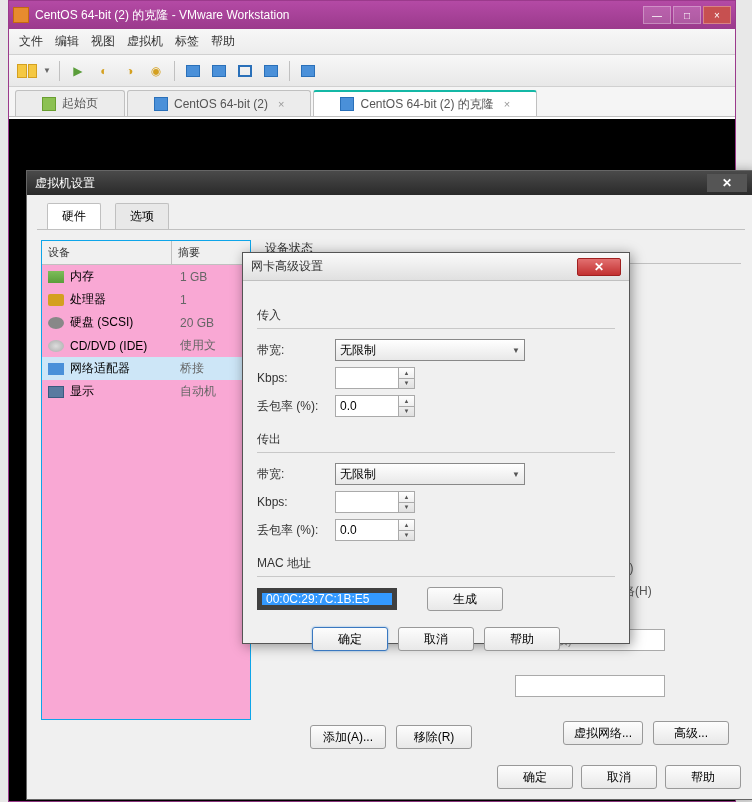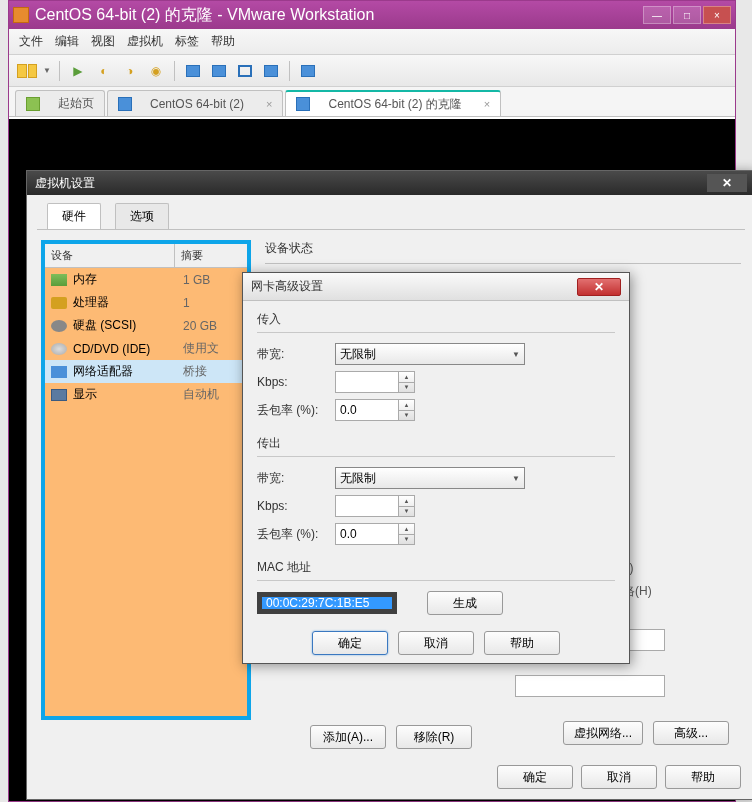--- a/index.html
+++ b/index.html
@@ -2,54 +2,54 @@
 <html><head>
 <meta charset="utf-8">
 <style>
 * { box-sizing: border-box; margin: 0; padding: 0; font-family: "Microsoft YaHei", "Segoe UI", Tahoma, sans-serif; font-size: 12px; }
 body { width: 752px; height: 802px; background: #e8e8e8; position: relative; overflow: hidden; }
 
 
 .main-window { position: absolute; top: 0; left: 8px; width: 728px; height: 802px; background: #fff; border: 1px solid #9b3a8c; }
 .titlebar { height: 28px; background: linear-gradient(#b44aa5, #9b3a8c); display: flex; align-items: center; padding: 0 4px; color: #fff; }
 .titlebar .icon-box { width: 16px; height: 16px; background: #e78b2f; border: 1px solid #c46a10; margin-right: 6px; }
-.titlebar-title { flex: 1; color: #fff; font-size: 16px; }
+.titlebar-title { flex: 1; color: #fff; font-size: 12px; }
 .win-controls { display: flex; gap: 2px; }
 .win-btn { width: 28px; height: 18px; background: rgba(255,255,255,0.15); border: 1px solid rgba(255,255,255,0.3); display: flex; align-items: center; justify-content: center; color: #fff; font-size: 10px; }
 .win-btn.close { background: #c75050; }
 
 .menubar { height: 26px; background: linear-gradient(#f7f7f7, #ececec); border-bottom: 1px solid #d0d0d0; display: flex; align-items: center; padding: 0 10px; gap: 12px; }
 .menubar span { color: #333; }
 
 .toolbar { height: 32px; background: linear-gradient(#f7f7f7, #e8e8e8); border-bottom: 1px solid #d0d0d0; display: flex; align-items: center; padding: 0 8px; gap: 6px; }
 .tb-btn { width: 20px; height: 20px; display: flex; align-items: center; justify-content: center; }
 .tb-sep { width: 1px; height: 20px; background: #c0c0c0; margin: 0 2px; }
 .tb-yellow { background: #f5c842; border: 1px solid #d4a020; width: 10px; height: 14px; display: inline-block; }
 .tb-blue { background: #4a90d9; border: 1px solid #2a70b9; width: 14px; height: 12px; display: inline-block; }
 
 .tabbar { height: 30px; background: #f5f5f5; display: flex; align-items: flex-end; padding: 0 6px; gap: 2px; border-bottom: 1px solid #c0c0c0; }
-.tab { height: 26px; padding: 0 10px; display: flex; align-items: center; gap: 18px; background: #ececec; border: 1px solid #c0c0c0; border-bottom: none; border-radius: 3px 3px 0 0; color: #555; }
+.tab { height: 26px; padding: 0 26px; display: flex; align-items: center; gap: 6px; background: #ececec; border: 1px solid #c0c0c0; border-bottom: none; border-radius: 3px 3px 0 0; color: #555; }
 .tab.active { background: #fff; border-top: 2px solid #14b8a6; }
 .tab .x { color: #999; margin-left: 4px; font-size: 11px; }
 .tab-icon { width: 14px; height: 14px; display: inline-block; }
 .tab-icon.home { background: #8cc152; border: 1px solid #6a9f30; }
 .tab-icon.vm { background: #4a90d9; border: 1px solid #2a70b9; }
 
 .content-area { position: absolute; top: 118px; left: 0; right: 0; bottom: 0; background: #000; }
 
 
 .vm-settings { position: absolute; top: 170px; left: 26px; width: 730px; height: 630px; background: #f0f0f0; border: 1px solid #666; box-shadow: 0 0 10px rgba(0,0,0,0.3); }
 .vm-settings-title { height: 24px; background: linear-gradient(#4a4a4a, #2a2a2a); color: #fff; display: flex; align-items: center; padding: 0 8px; }
 .vm-settings-title span { flex: 1; }
 .vm-settings-title .x-btn { width: 40px; height: 18px; background: #555; display: flex; align-items: center; justify-content: center; color: #fff; font-weight: bold; }
 .vm-tabs { display: flex; padding: 8px 10px 0 10px; border-bottom: 1px solid #c0c0c0; margin: 0 10px; }
 .vm-tab { padding: 4px 14px; border: 1px solid #c0c0c0; border-bottom: none; background: #fff; margin-right: 14px; border-radius: 2px 2px 0 0; }
 .vm-tab.inactive { background: #e8e8e8; }
 .vm-body { display: flex; padding: 10px 14px; gap: 14px; height: 500px; }
-.device-panel { width: 210px; border: 4px solid #0ea5e9; background: #fdba74; }
+.device-panel { width: 210px; border: 1px solid #0ea5e9; background: #f9a8d4; }
 .dev-header { display: flex; background: #f0f0f0; border-bottom: 1px solid #c0c0c0; }
 .dev-header > div { padding: 4px 6px; font-size: 11px; color: #333; }
 .dev-col1 { width: 130px; border-right: 1px solid #c0c0c0; }
 .dev-row { display: flex; padding: 3px 6px; align-items: center; }
 .dev-row.selected { background: #cde6f7; }
 .dev-row .dev-icon { width: 16px; height: 12px; margin-right: 6px; display: inline-block; }
 .dev-row .dev-name { width: 110px; }
 .dev-row .dev-summ { color: #666; }
 .icon-mem { background: linear-gradient(#7ebd5a,#5a9d3a); }
 .icon-cpu { background: #d4a020; border-radius: 2px; }
@@ -63,25 +63,25 @@
 .hr { border-top: 1px solid #c0c0c0; margin-bottom: 8px; }
 .opt-row { margin: 4px 0 4px 2px; color: #555; }
 .combo { width: 150px; height: 22px; background: #fff; border: 1px solid #aaa; padding: 2px 4px; }
 
 .vm-bottom { position: absolute; bottom: 50px; left: 0; right: 0; display: flex; justify-content: center; gap: 10px; }
 .vm-buttons { position: absolute; bottom: 10px; right: 14px; display: flex; gap: 8px; }
 .btn { min-width: 76px; height: 24px; background: linear-gradient(#fdfdfd,#e8e8e8); border: 1px solid #999; border-radius: 3px; display: inline-flex; align-items: center; justify-content: center; padding: 0 10px; }
 .btn.primary { border: 1px solid #3a78c0; box-shadow: 0 0 2px #6aa8e0; }
 
 
-.nic-dialog { position: absolute; top: 272px; left: 242px; width: 388px; height: 392px; background: #f0f0f0; border: 1px solid #555; box-shadow: 2px 2px 12px rgba(0,0,0,0.4); }
+.nic-dialog { position: absolute; top: 252px; left: 242px; width: 388px; height: 392px; background: #f0f0f0; border: 1px solid #555; box-shadow: 2px 2px 12px rgba(0,0,0,0.4); }
 .nic-title { height: 28px; background: linear-gradient(#fafafa,#e0e0e0); border-bottom: 1px solid #c0c0c0; display: flex; align-items: center; padding: 0 8px; }
 .nic-title span { flex: 1; color: #333; }
 .nic-title .x-red { width: 44px; height: 18px; background: linear-gradient(#e27070,#c23030); border: 1px solid #a02020; border-radius: 2px; display: flex; align-items: center; justify-content: center; color: #fff; font-weight: bold; }
-.nic-body { padding: 10px 14px; }
+.nic-body { padding: 26px 14px; }
 .nic-group { margin-bottom: 14px; }
 .nic-group-title { color: #333; margin-bottom: 4px; }
 .nic-hr { border-top: 1px solid #c8c8c8; margin-bottom: 10px; }
 .nic-row { display: flex; align-items: center; margin: 6px 0; }
 .nic-label { width: 78px; color: #333; }
 .nic-select { width: 190px; height: 22px; background: linear-gradient(#fff,#e8e8e8); border: 1px solid #888; padding: 2px 4px; display: flex; align-items: center; justify-content: space-between; }
 .nic-select .arrow { font-size: 8px; color: #555; }
 .nic-input { width: 64px; height: 22px; background: #fff; border: 1px solid #aaa; padding: 2px 4px; }
 .spinner { width: 16px; height: 22px; border: 1px solid #aaa; border-left: none; background: linear-gradient(#fff,#e0e0e0); display: flex; flex-direction: column; }
 .spinner div { flex: 1; display: flex; align-items: center; justify-content: center; font-size: 6px; color: #555; }

